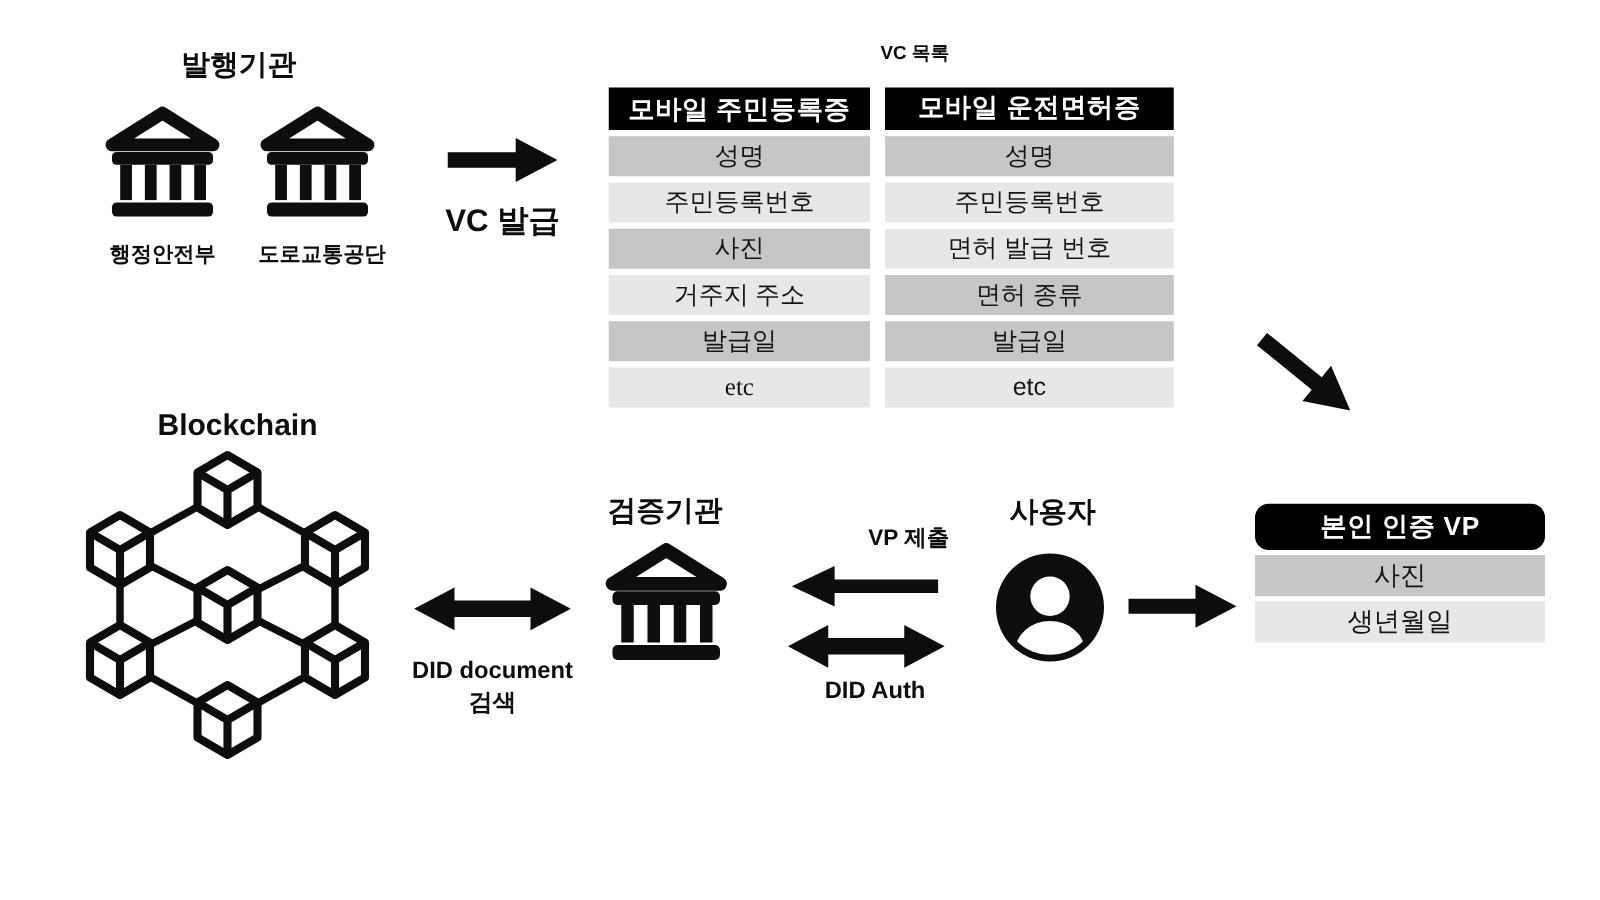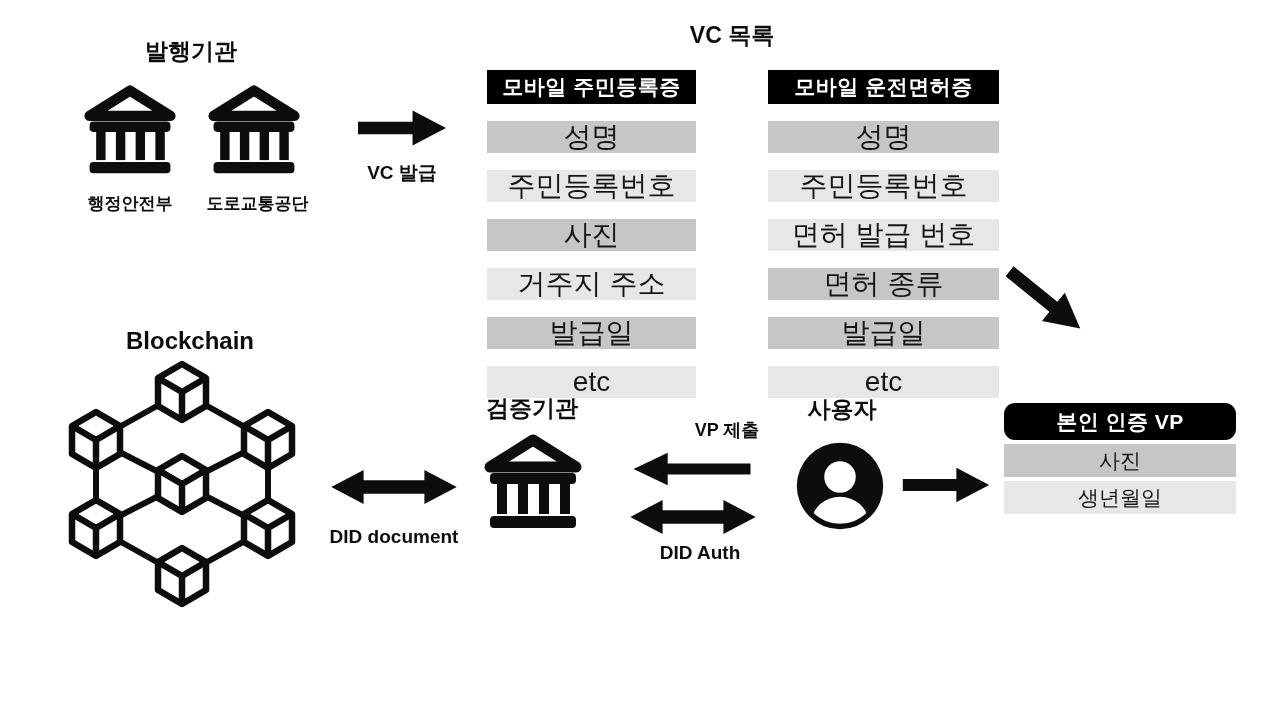--- a/index.html
+++ b/index.html
@@ -15,22 +15,22 @@
   .lbl { font-weight:bold; text-align:center; color:#0d0d0d; }
 
   
   .vc-table { position:absolute; }
   .vc-table .thead {
     background:#000000; color:#ffffff; font-weight:bold;
     font-size:21px; text-align:center; height:34px; line-height:34px;
     letter-spacing:0.5px;
   }
   .vc-table .row {
-    height:32px; line-height:32px; margin-top:17px;
-    text-align:center; font-size:28px; color:#151515;
+    height:32px; line-height:32px; margin-top:5px;
+    text-align:center; font-size:20px; color:#151515;
   }
   .vp-table .thead { height:37px; line-height:37px;border-radius:11px; }
   .vp-table .row { height:33px; line-height:33px; margin-top:4px; font-size:21px; }
   .row.dark  { background:#c6c6c6; }
   .row.light { background:#e7e7e7; }
 
   svg { display:block; }
 </style>
 </head>
 <body>
@@ -58,35 +58,35 @@
     <rect x="77" y="52" width="10" height="30" fill="#0d0d0d"></rect>
     <rect x="7" y="84" width="86" height="12" rx="4" fill="#0d0d0d"></rect>
   </svg>
 
   <div class="abs lbl" style="left:60px;top:192px;width:140px;font-size:17px;">행정안전부</div>
   <div class="abs lbl" style="left:185px;top:192px;width:145px;font-size:17px;">도로교통공단</div>
 
   <svg class="abs" style="left:358px;top:108px;" width="88" height="40" viewBox="0 0 100 44">
     <polygon points="0,15 62,15 62,2 100,22 62,42 62,29 0,29" fill="#0d0d0d"></polygon>
   </svg>
-  <div class="abs lbl" style="left:352px;top:160px;width:100px;font-size:19px;text-align:center;">VC 발급</div>
-
-  <div class="abs ttl" style="left:657px;top:20px;width:150px;font-size:23px;">VC 목록</div>
-
-  <div class="vc-table" style="left:487px;top:70px;width:209px;">
+  <div class="abs lbl" style="left:352px;top:160px;width:100px;font-size:25px;text-align:center;">VC 발급</div>
+
+  <div class="abs ttl" style="left:657px;top:33px;width:150px;font-size:15px;">VC 목록</div>
+
+  <div class="vc-table" style="left:487px;top:70px;width:209px;font-family:Liberation Serif, serif;">
     <div class="thead">모바일 주민등록증</div>
     <div class="row dark">성명</div>
     <div class="row light">주민등록번호</div>
     <div class="row dark">사진</div>
     <div class="row light">거주지 주소</div>
     <div class="row dark">발급일</div>
     <div class="row light">etc</div>
   </div>
 
-  <div class="vc-table" style="left:768px;top:70px;width:231px;">
+  <div class="vc-table" style="left:708px;top:70px;width:231px;">
     <div class="thead">모바일 운전면허증</div>
     <div class="row dark">성명</div>
     <div class="row light">주민등록번호</div>
     <div class="row light">면허 발급 번호</div>
     <div class="row dark">면허 종류</div>
     <div class="row dark">발급일</div>
     <div class="row light">etc</div>
   </div>
 
   <svg class="abs" style="left:1008px;top:250px;transform:rotate(39deg);transform-origin:0 50%;" width="95" height="40" viewBox="0 0 100 44">
@@ -138,20 +138,21 @@
         <path d="M-24,-14 L0,0 L24,-14 M0,0 L0,28" fill="none"></path>
       </g>
     </g>
   </svg>
 
   <svg class="abs" style="left:328px;top:468px;" width="132" height="38" viewBox="0 0 132 40">
     <polygon points="34,2 0,20 34,38 34,27 98,27 98,38 132,20 98,2 98,13 34,13" fill="#0d0d0d"></polygon>
   </svg>
   <div class="abs lbl" style="left:314px;top:524px;width:160px;font-size:19px;line-height:26px;">
     <div>DID document</div>
+    <div>검색</div>
   </div>
 
   <div class="abs ttl" style="left:457px;top:393px;width:150px;font-size:23px;">검증기관</div>
 
   <svg class="abs" style="left:483px;top:430px;" width="100" height="104" viewBox="0 0 100 100">
     <polygon points="50,8 93,35 7,35" fill="#ffffff" stroke="#0d0d0d" stroke-width="11" stroke-linejoin="round"></polygon>
     <rect x="7" y="41" width="86" height="11" rx="4" fill="#0d0d0d"></rect>
     <rect x="14" y="52" width="10" height="30" fill="#0d0d0d"></rect>
     <rect x="35" y="52" width="10" height="30" fill="#0d0d0d"></rect>
     <rect x="56" y="52" width="10" height="30" fill="#0d0d0d"></rect>

